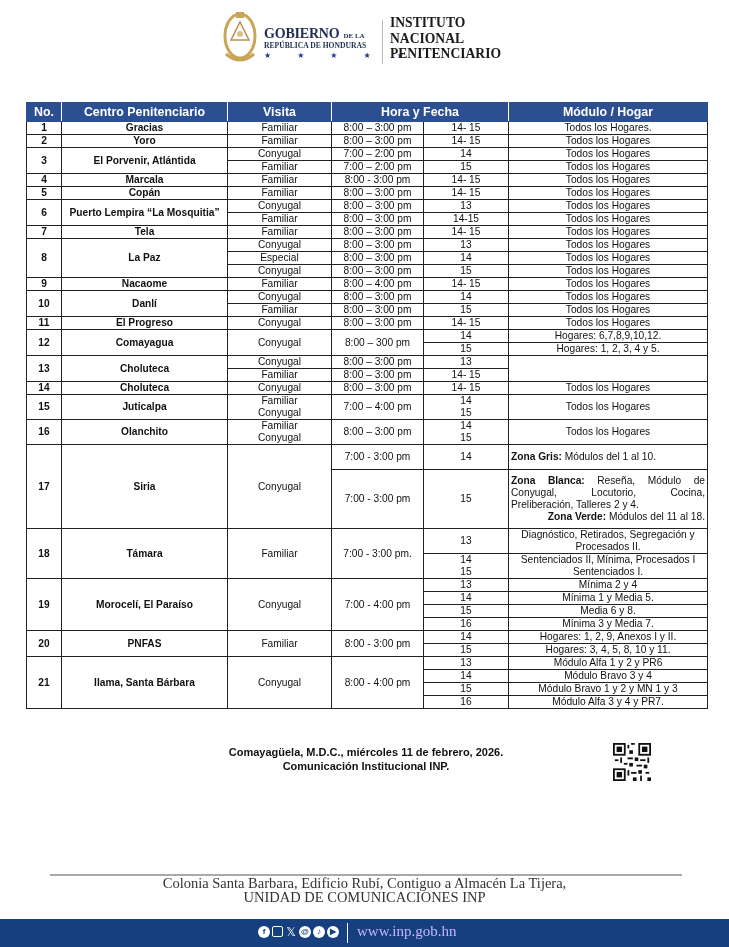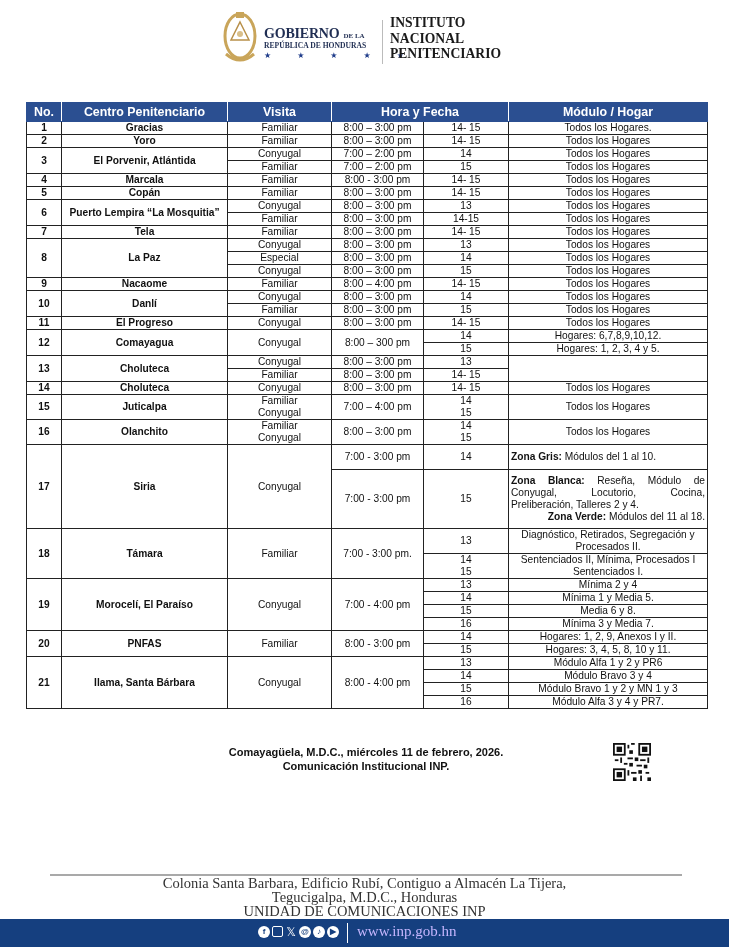--- a/index.html
+++ b/index.html
@@ -399,21 +399,20 @@
       <rect x="11" y="19" width="2" height="2"></rect>
       <rect x="15" y="18" width="1" height="3"></rect>
     <rect x="19" y="19" width="2" height="2"></rect>
       <rect x="6" y="11" width="2" height="1"></rect>
   </g>
 </svg>
 
 <div class="fline"></div>
 <div class="addr">
   <div>Colonia Santa Barbara, Edificio Rubí, Contiguo a Almacén La Tijera,</div>
-  <div>Tegucigalpa, M.D.C., Honduras</div>
   <div>UNIDAD DE COMUNICACIONES INP</div>
 </div>
 <div class="bar">
   <div class="socials">
     <span class="soc">f</span>
     <span class="soc sq"></span>
     <span class="soc x">𝕏</span>
     <span class="soc">@</span>
     <span class="soc">♪</span>
     <span class="soc">▶</span>

